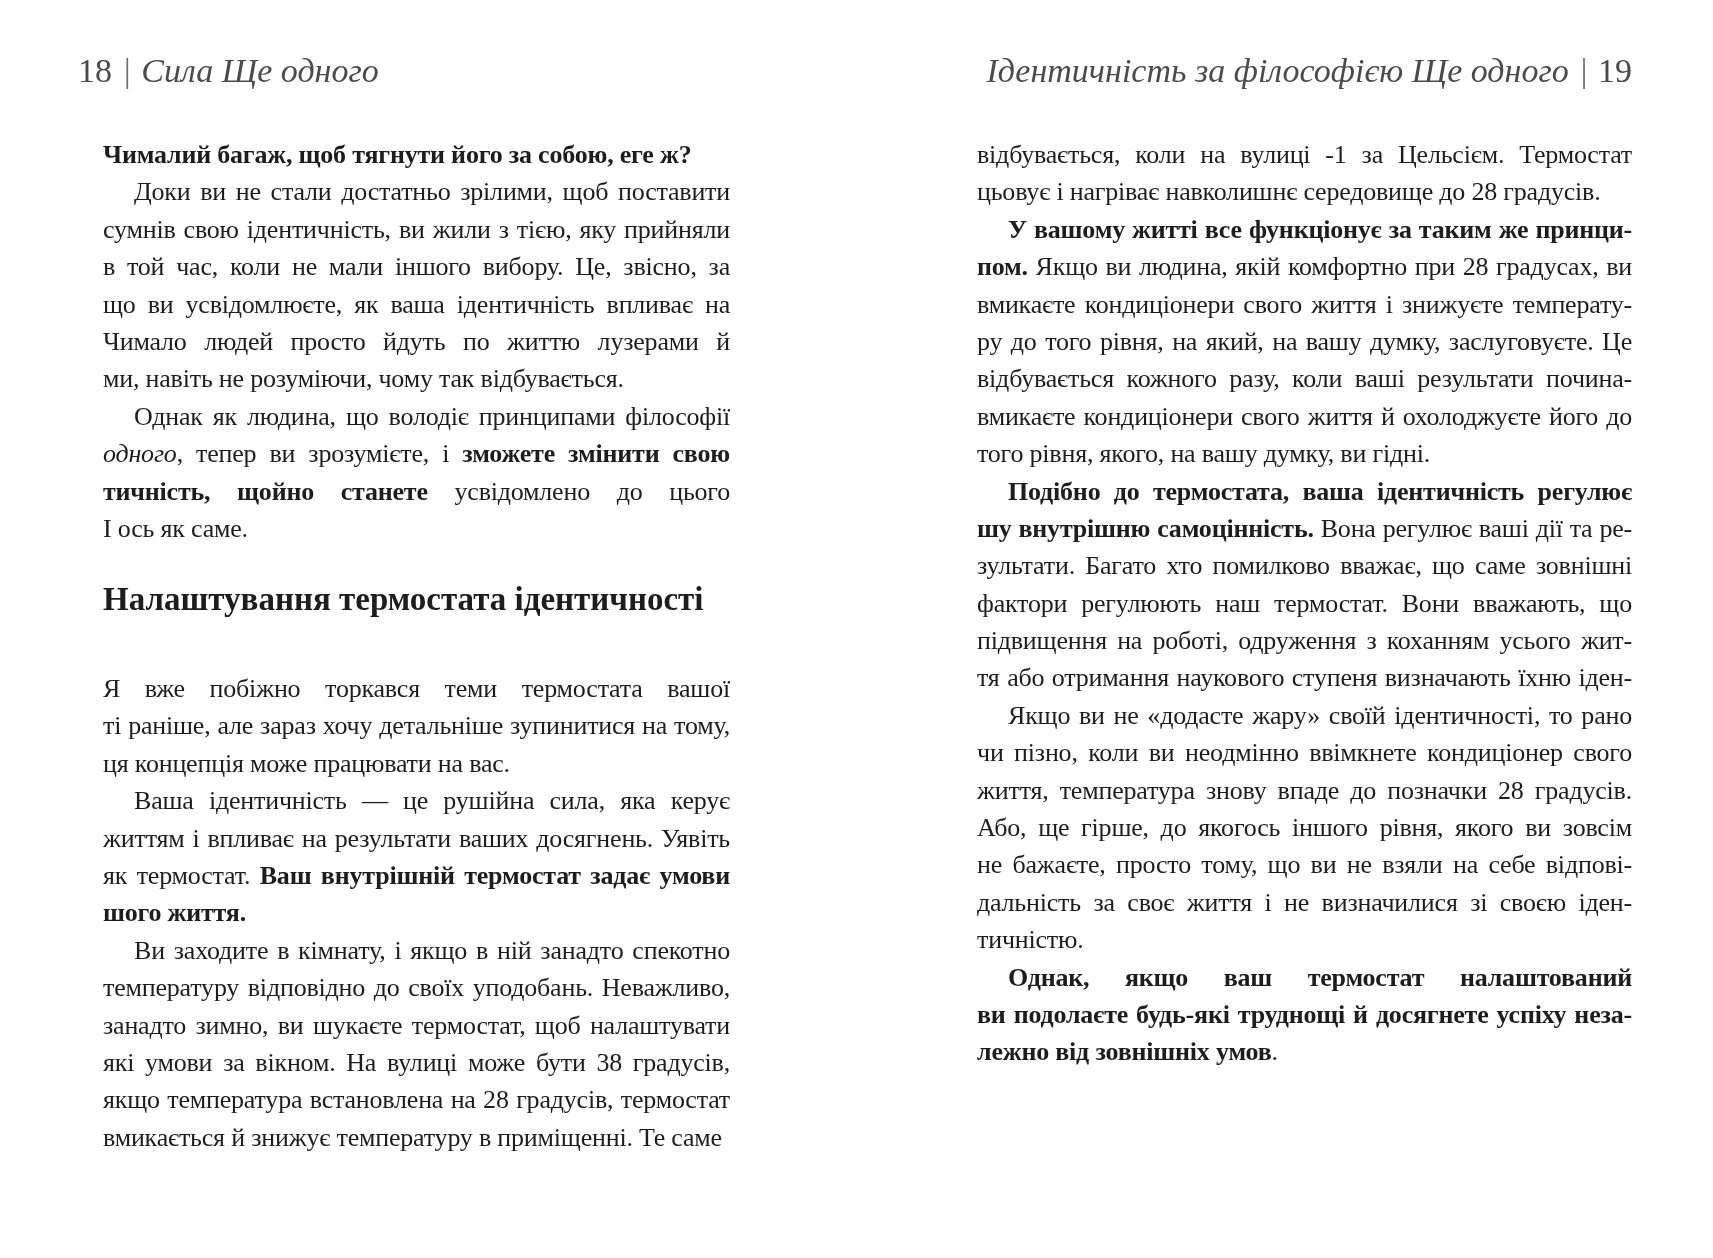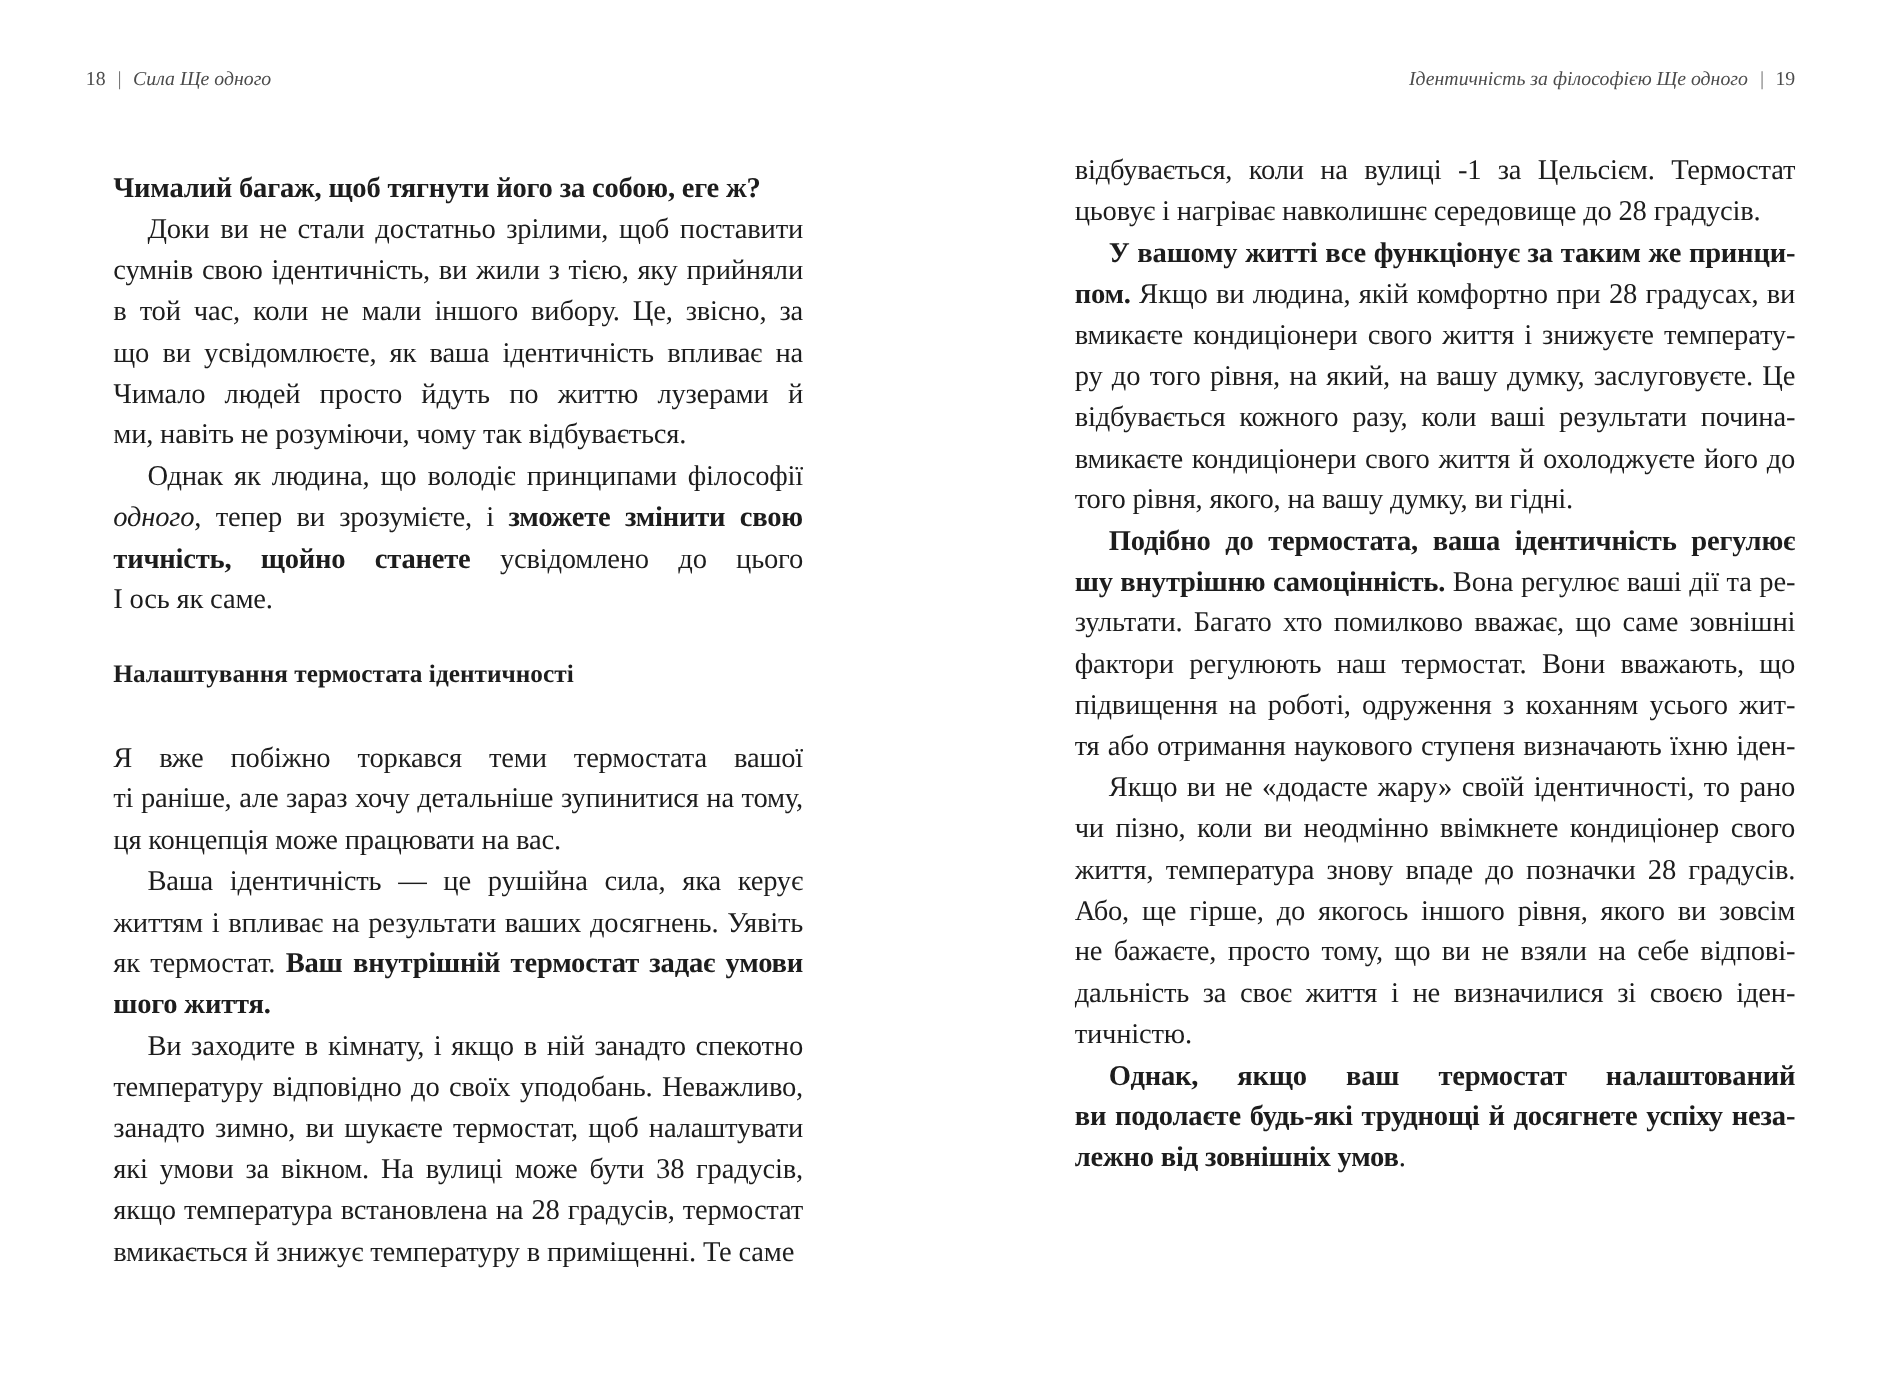--- a/index.html
+++ b/index.html
@@ -6,51 +6,51 @@
   .spread{
     position:relative;
     width:1713px;height:1258px;
     background:#ffffff;
     font-family:"Liberation Serif","DejaVu Serif",serif;
     color:#1d1d1d;
     overflow:hidden;
   }
   .running-head{
     position:absolute;top:55px;
-    font-size:18px;line-height:32px;
+    font-size:34px;line-height:32px;
     color:#4b4b4b;
     white-space:nowrap;
   }
   .rh-left{left:78px;}
   .rh-right{right:81px;text-align:left;}
   .i{font-style:italic;}
   .b{font-weight:700;}
   .sep{font-style:italic;color:#6e6e6e;padding:0 10px;}
   .col{position:absolute;top:0;height:1258px;}
   .col-left{left:103px;width:627px;}
   .col-right{left:977px;width:655px;}
   .textblock{
     position:absolute;left:0;width:100%;
     font-size:26px;line-height:37.4px;
     letter-spacing:-0.2px;
   }
-  .block-a{top:152px;font-family:Liberation Serif, serif;}
+  .block-a{top:136px;font-family:Liberation Serif, serif;}
   .block-b{top:670px;}
   .block-c{top:136px;}
   .para{margin:0;}
   .line{
     height:37.4px;overflow:hidden;
     text-align:justify;text-align-last:justify;
   }
   .line.last{text-align-last:left;}
   .line.indent{padding-left:31px;}
   .heading-line{font-weight:700;text-align-last:left;}
   .section-heading{
-    position:absolute;left:0;top:591px;margin:0;
-    font-size:23px;line-height:44px;font-weight:700;
+    position:absolute;left:0;top:577px;margin:0;
+    font-size:33px;line-height:44px;font-weight:700;
     letter-spacing:0;
   }
 </style>
 </head>
 <body>
 
 <div class="spread">
 
   <header class="running-head rh-left">
     <span>18</span><span class="sep">|</span><span class="i">Сила Ще одного</span>

